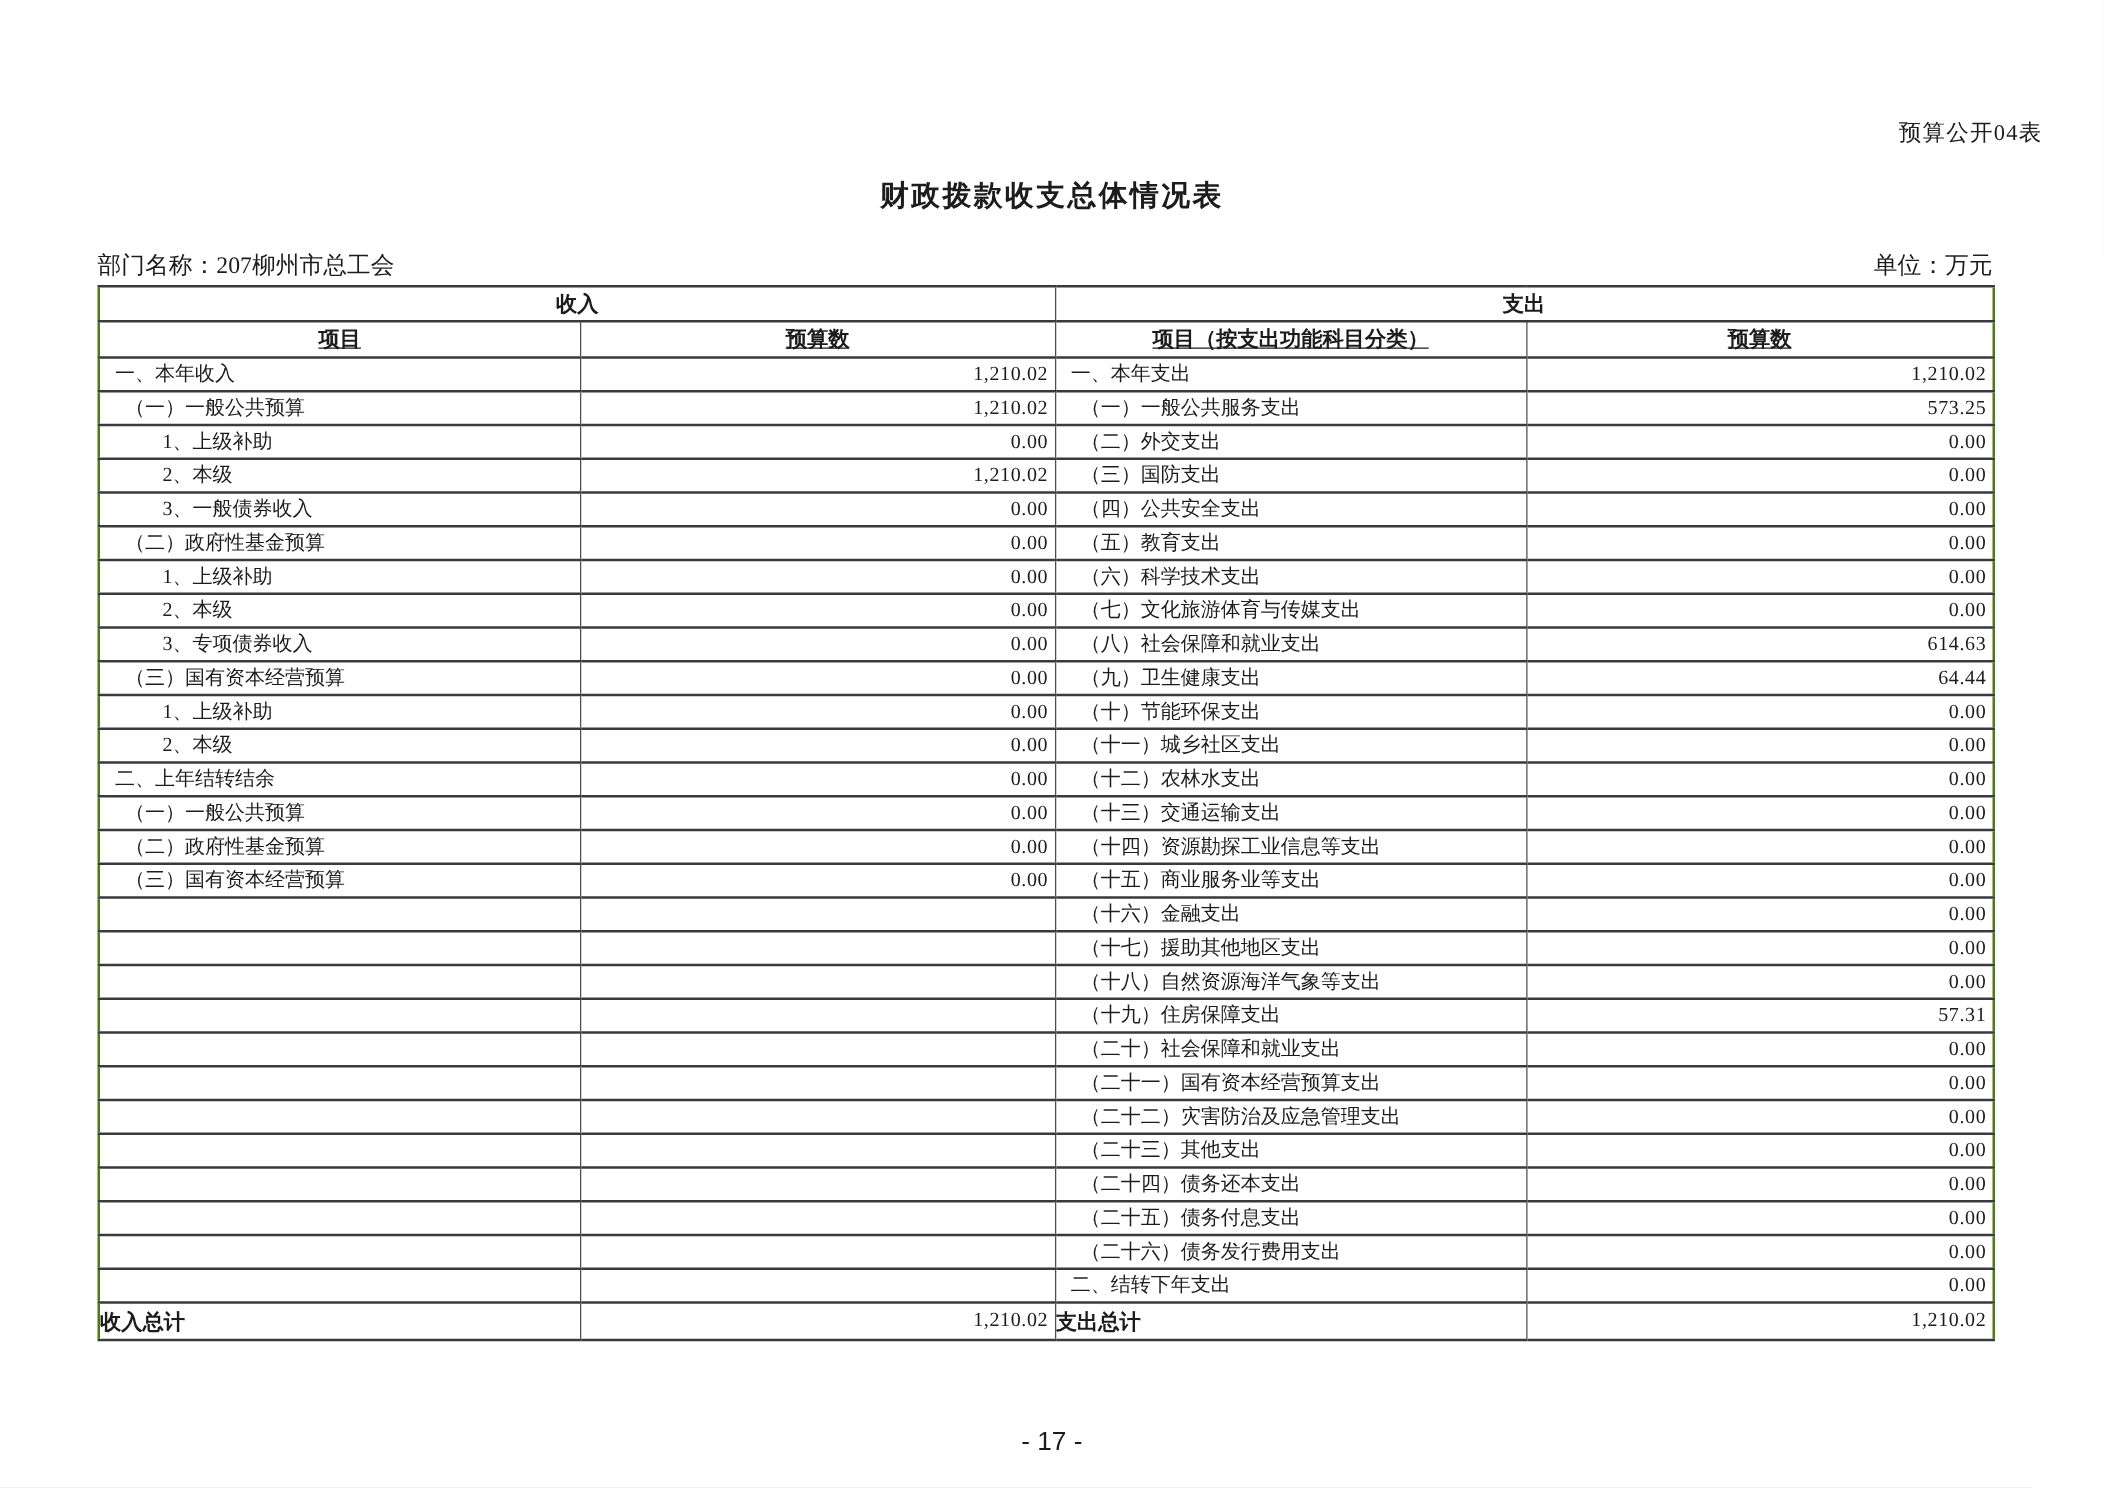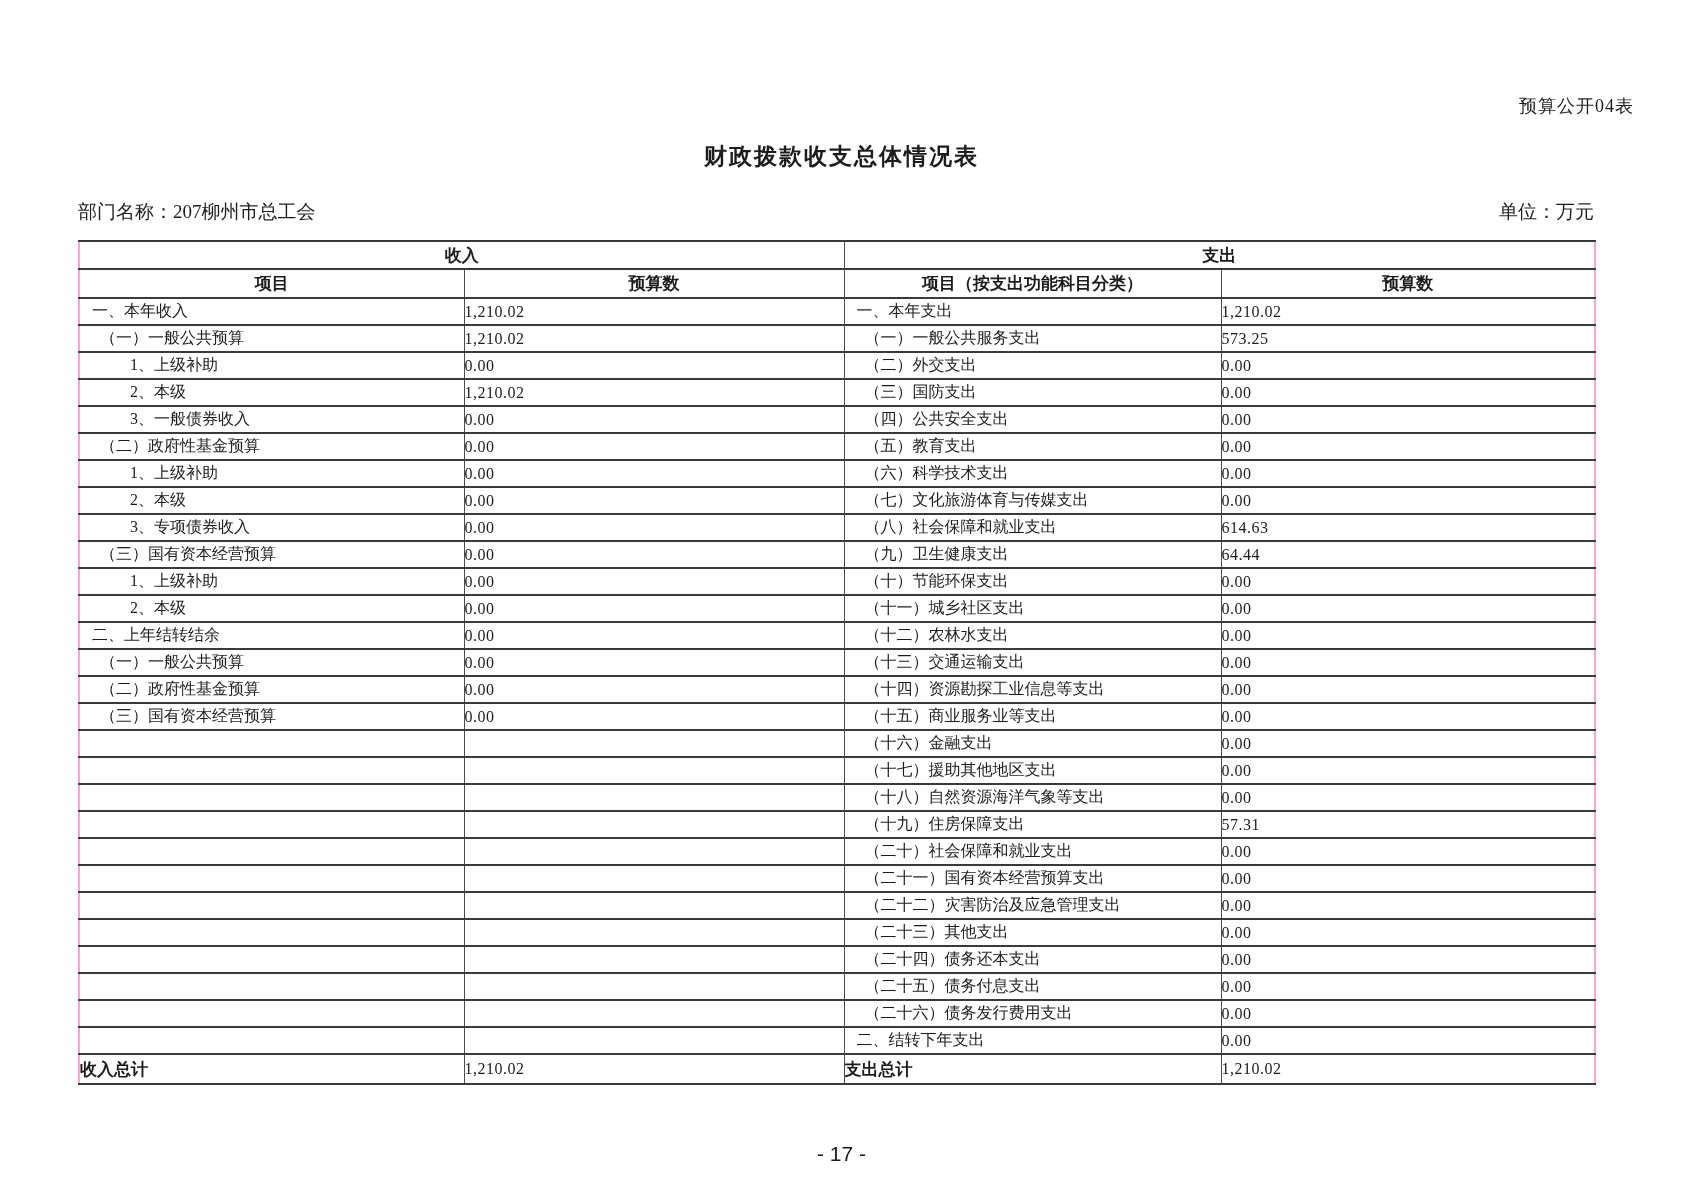--- a/index.html
+++ b/index.html
@@ -21,51 +21,51 @@
     text-align:center; font-size:23px; font-weight:bold;
     letter-spacing:2px;
     font-family:"Liberation Sans","DejaVu Sans",sans-serif;
   }
   .meta-row {
     position:absolute; top:199px; left:78px; width:1516px;
     display:flex; justify-content:space-between;
     font-size:19px;
   }
   table.budget-table {
-    position:absolute; top:240px; left:78px;
+    position:absolute; top:228px; left:78px;
     width:1516px; table-layout:fixed;
     border-collapse:collapse;
-    border:2px solid #f9a8d4;
+    border:2px solid #4d7c0f;
   }
   .budget-table col.c1 { width:385px; }
   .budget-table col.c2 { width:380px; }
   .budget-table col.c3 { width:377px; }
   .budget-table col.c4 { width:374px; }
   .budget-table th, .budget-table td {
     border-left:1px solid #4c4c4c;
     border-right:1px solid #4c4c4c;
     border-top:2px solid #3a3a3a;
     border-bottom:2px solid #3a3a3a;
     padding:0;
     overflow:hidden; white-space:nowrap;
   }
   .section-row th {
     height:26px; font-size:17px; font-weight:bold; text-align:center;
   }
   .col-row th {
-    height:27px; font-size:17px; font-weight:bold; text-align:center;
+    height:27px; font-size:17px; font-weight:bold; text-align:center;text-decoration:underline;
   }
   tbody td { height:25px; font-size:16px; }
   td.item { text-align:left; }
   td.lv0 { padding-left:12px; }
   td.lv1 { padding-left:12px; }
   td.lv2 { padding-left:20px;margin-left:44px; }
   td.lv3 { padding-left:50px; }
   td.num {
-    padding-right:5px;
+    text-align:right; padding-right:5px;
     font-size:16px; letter-spacing:0.5px;
   }
   tr.total-row td { height:28px; }
   td.total-label {
     text-align:left; font-weight:bold; font-size:17px;
   }
   .page-number {
     position:absolute; top:1142px; left:0; width:1683px;
     text-align:center; font-size:21px;
     font-family:"Liberation Sans","DejaVu Sans",sans-serif;

